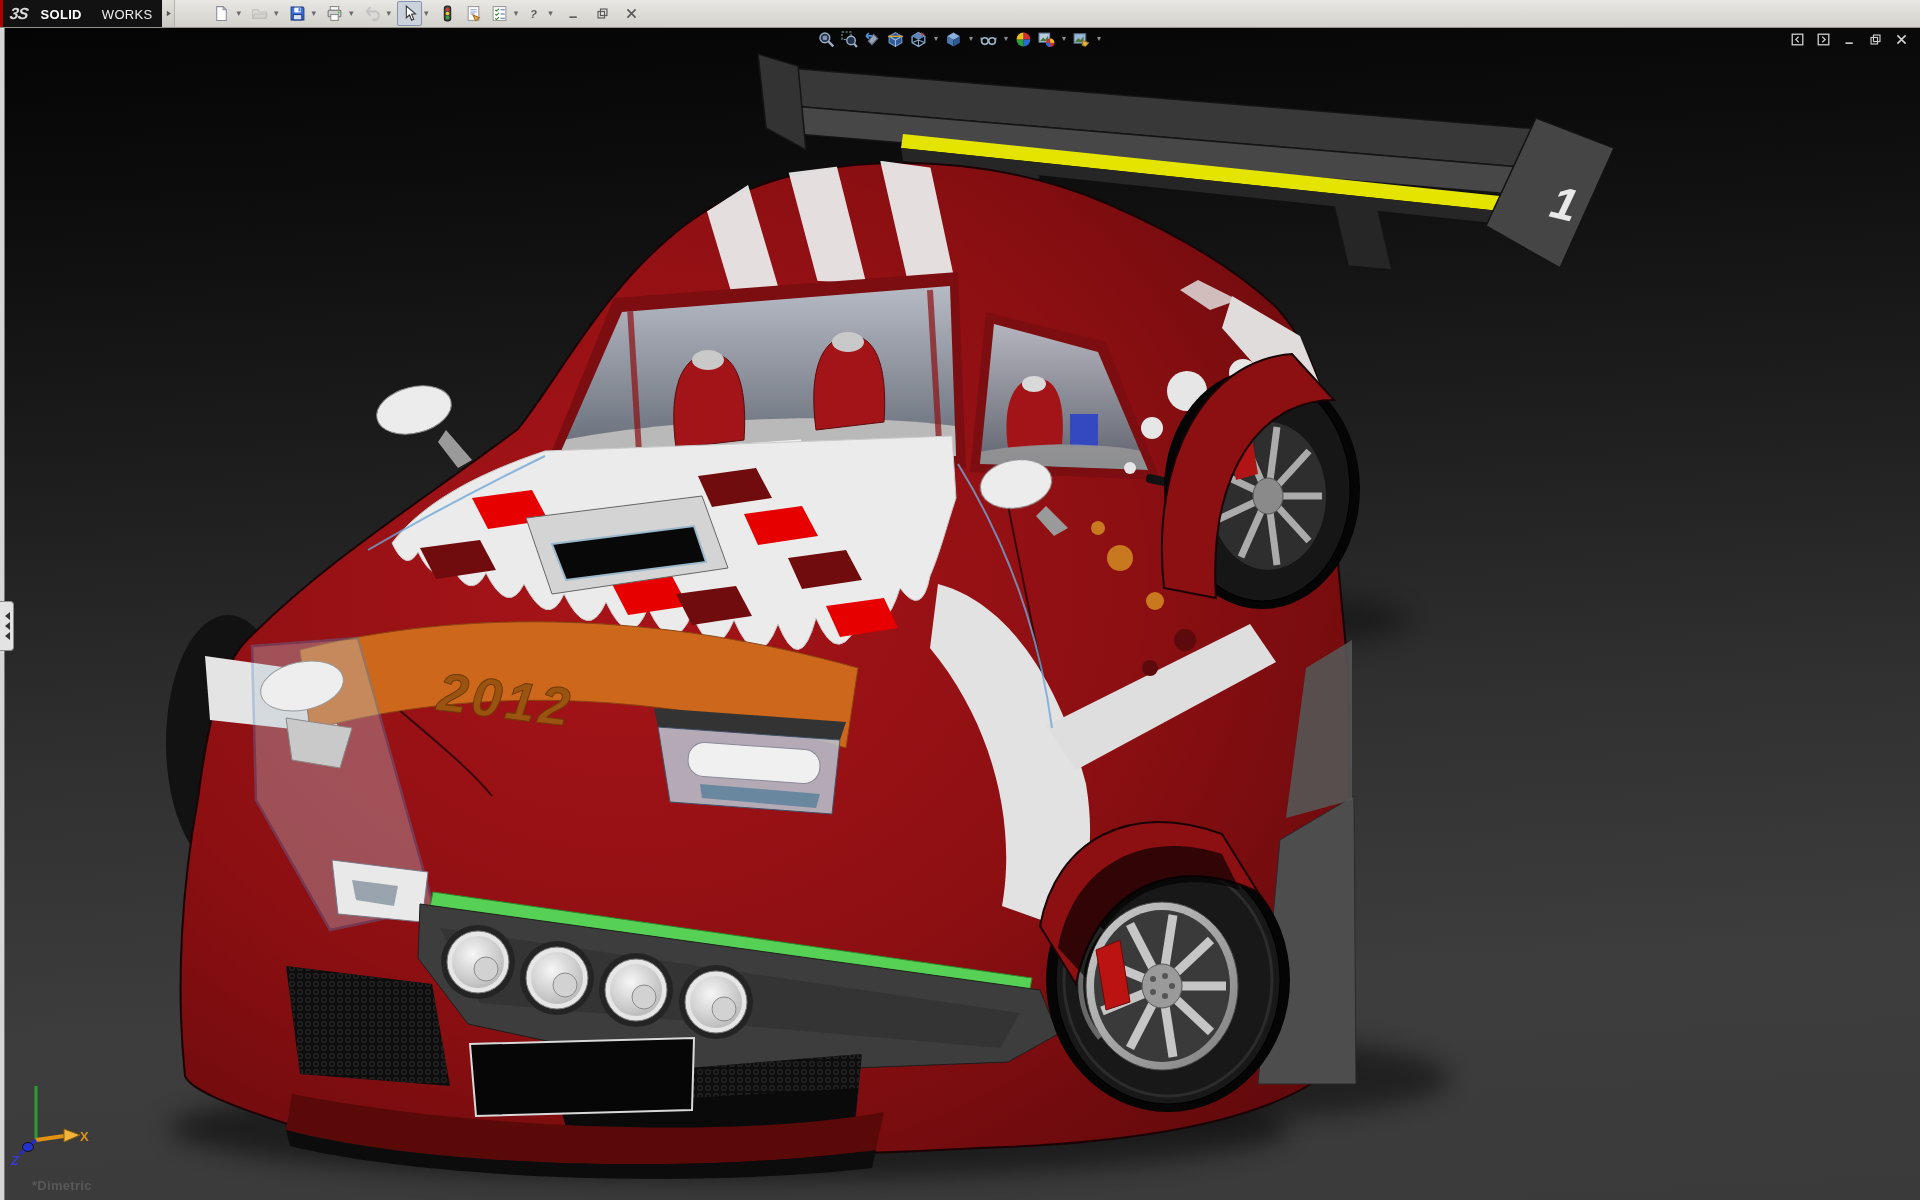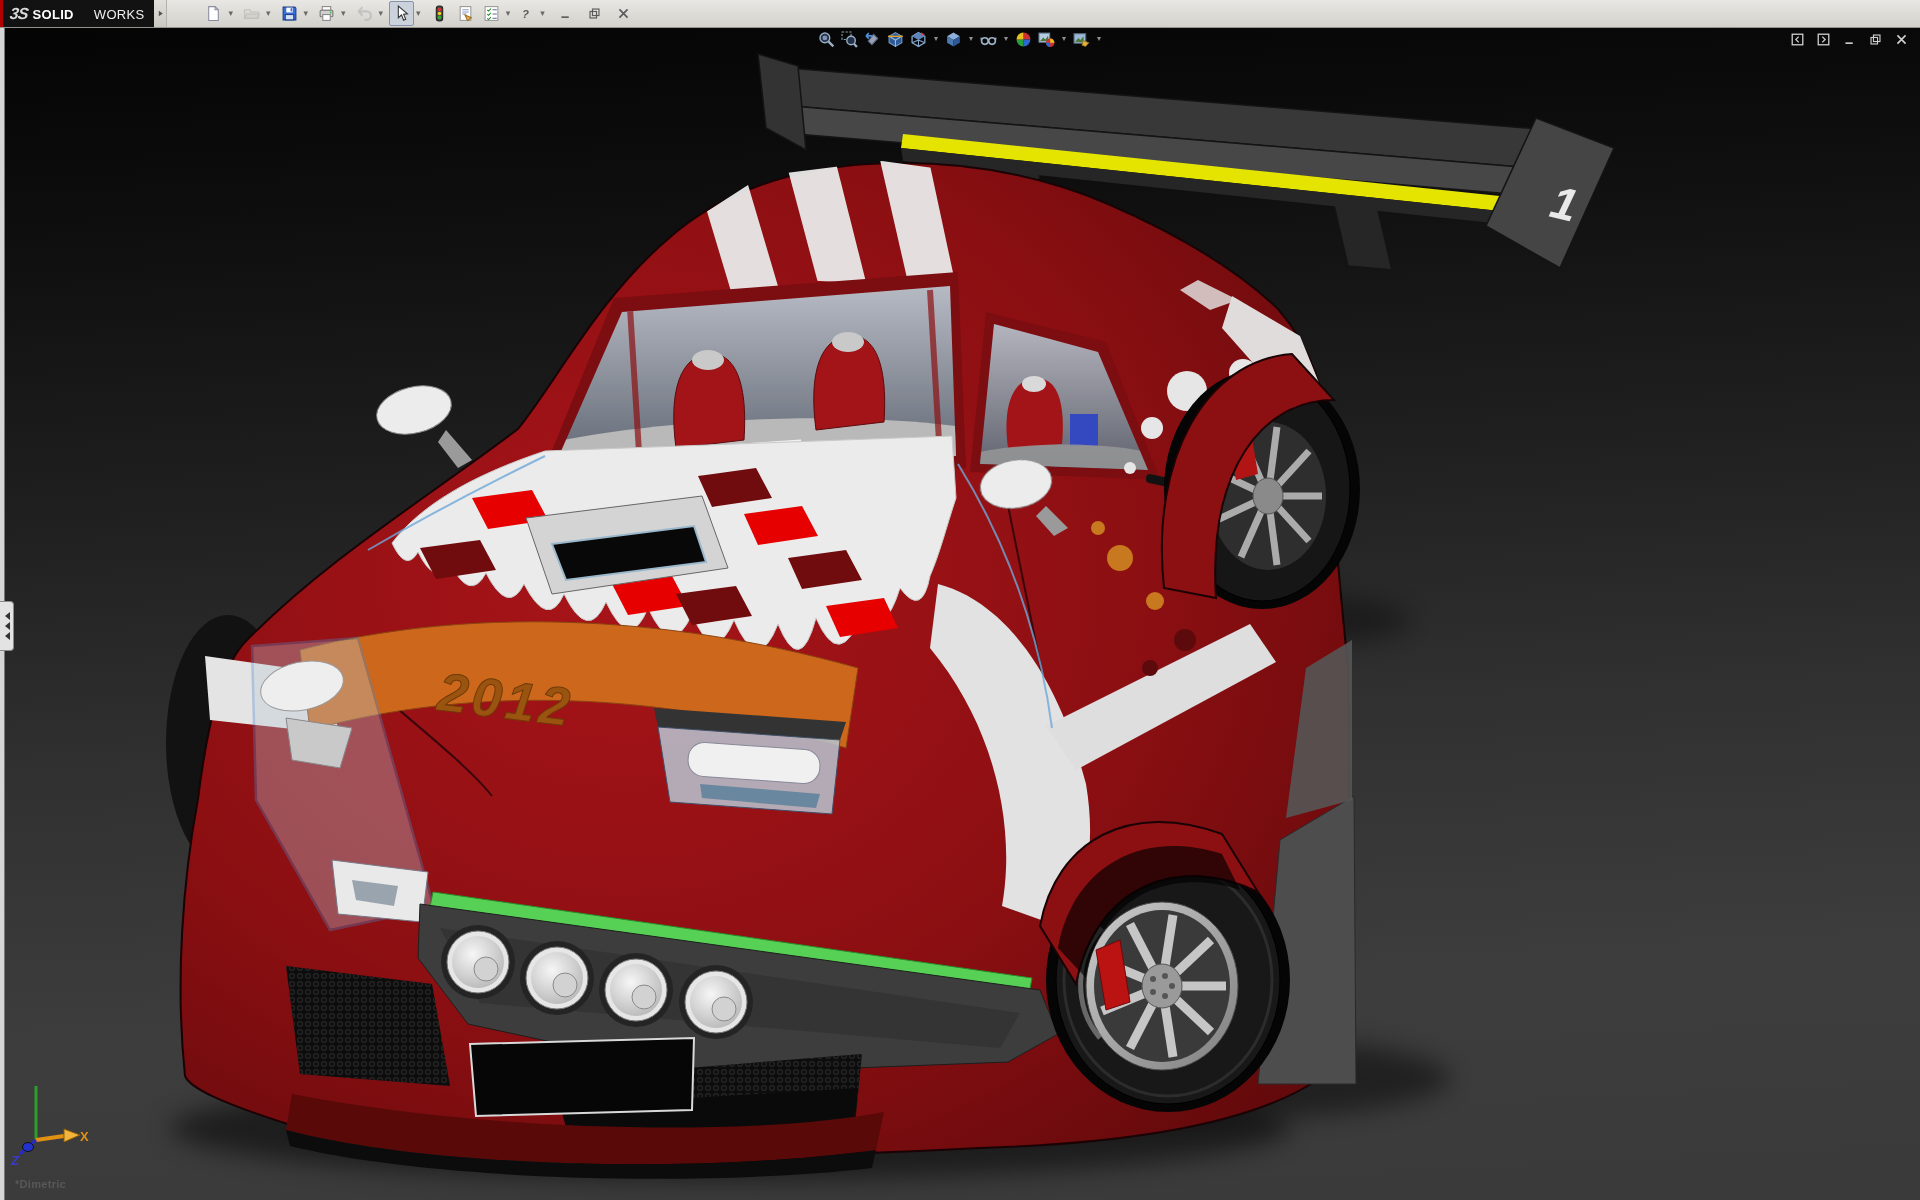--- a/index.html
+++ b/index.html
@@ -5,21 +5,21 @@
   html,body{margin:0;padding:0;width:1920px;height:1200px;overflow:hidden;
     font-family:"Liberation Sans",sans-serif;background:#000;}
   
   .titlebar{position:relative;height:27px;display:flex;align-items:center;
     background:linear-gradient(#e9e7e3,#d3d1cb);border-bottom:1px solid #94928c;}
   .red-sliver{width:3px;height:27px;background:#b00000;}
   .logo{height:27px;background:#121212;display:flex;align-items:center;gap:5px;
     padding:0 10px 0 7px;}
   .logo .mark{font-style:italic;font-weight:bold;font-size:16px;color:#d9d9d9;
     transform:skewX(-8deg);letter-spacing:-1px;}
-  .logo .nb{font-weight:bold;font-size:13px;color:#fff;letter-spacing:.3px;}
+  .logo .nb{font-weight:bold;font-size:13px;color:#fff;letter-spacing:.3px;margin-left:8px;}
   .logo .nl{font-weight:400;font-size:13px;color:#efefef;letter-spacing:.3px;padding-left:20px;}
   .flyout{width:13px;height:27px;border:none;border-right:1px solid #b4b2ac;
     background:linear-gradient(#e2e0da,#cac8c2);padding:0;display:flex;
     align-items:center;justify-content:center;}
   .flyout svg{width:9px;height:9px;}
   .tb{display:flex;align-items:center;margin-left:34px;gap:1px;}
   .tbtn{width:23px;height:23px;display:inline-flex;align-items:center;
     justify-content:center;border:1px solid transparent;border-radius:2px;}
   .tbtn svg{width:17px;height:17px;display:block;}
   .tbtn.pressed{background:#ccd2db;border:1px solid #8494ae;}
@@ -44,21 +44,21 @@
   .docbtns{position:absolute;right:10px;top:3px;display:flex;align-items:center;
     gap:9px;color:#cfcfcf;}
   .docbtns .tbtn{width:15px;height:15px;}
   .docbtns .tbtn svg{width:13px;height:13px;}
   .leftstrip{position:absolute;left:0;top:0;bottom:0;width:4px;
     background:#d6d6d6;border-right:1px solid #787878;}
   .paneltab{position:absolute;left:0;top:573px;width:13px;height:48px;
     background:#e3e3e3;border:1px solid #8a8a8a;border-left:none;
     border-radius:0 4px 4px 0;display:flex;align-items:center;justify-content:center;}
   .paneltab svg{width:8px;height:30px;}
-  .viewlabel{position:absolute;left:15px;top:1150px;font-size:11px;
+  .viewlabel{position:absolute;left:32px;top:1150px;font-size:13px;
     font-weight:600;color:#585858;letter-spacing:.3px;}
   .triad{position:absolute;left:6px;top:1056px;}
 </style>
 </head>
 <body>
 
 <div class="titlebar">
   <div class="red-sliver"></div>
   <div class="logo">
     <span class="mark">3S</span>

